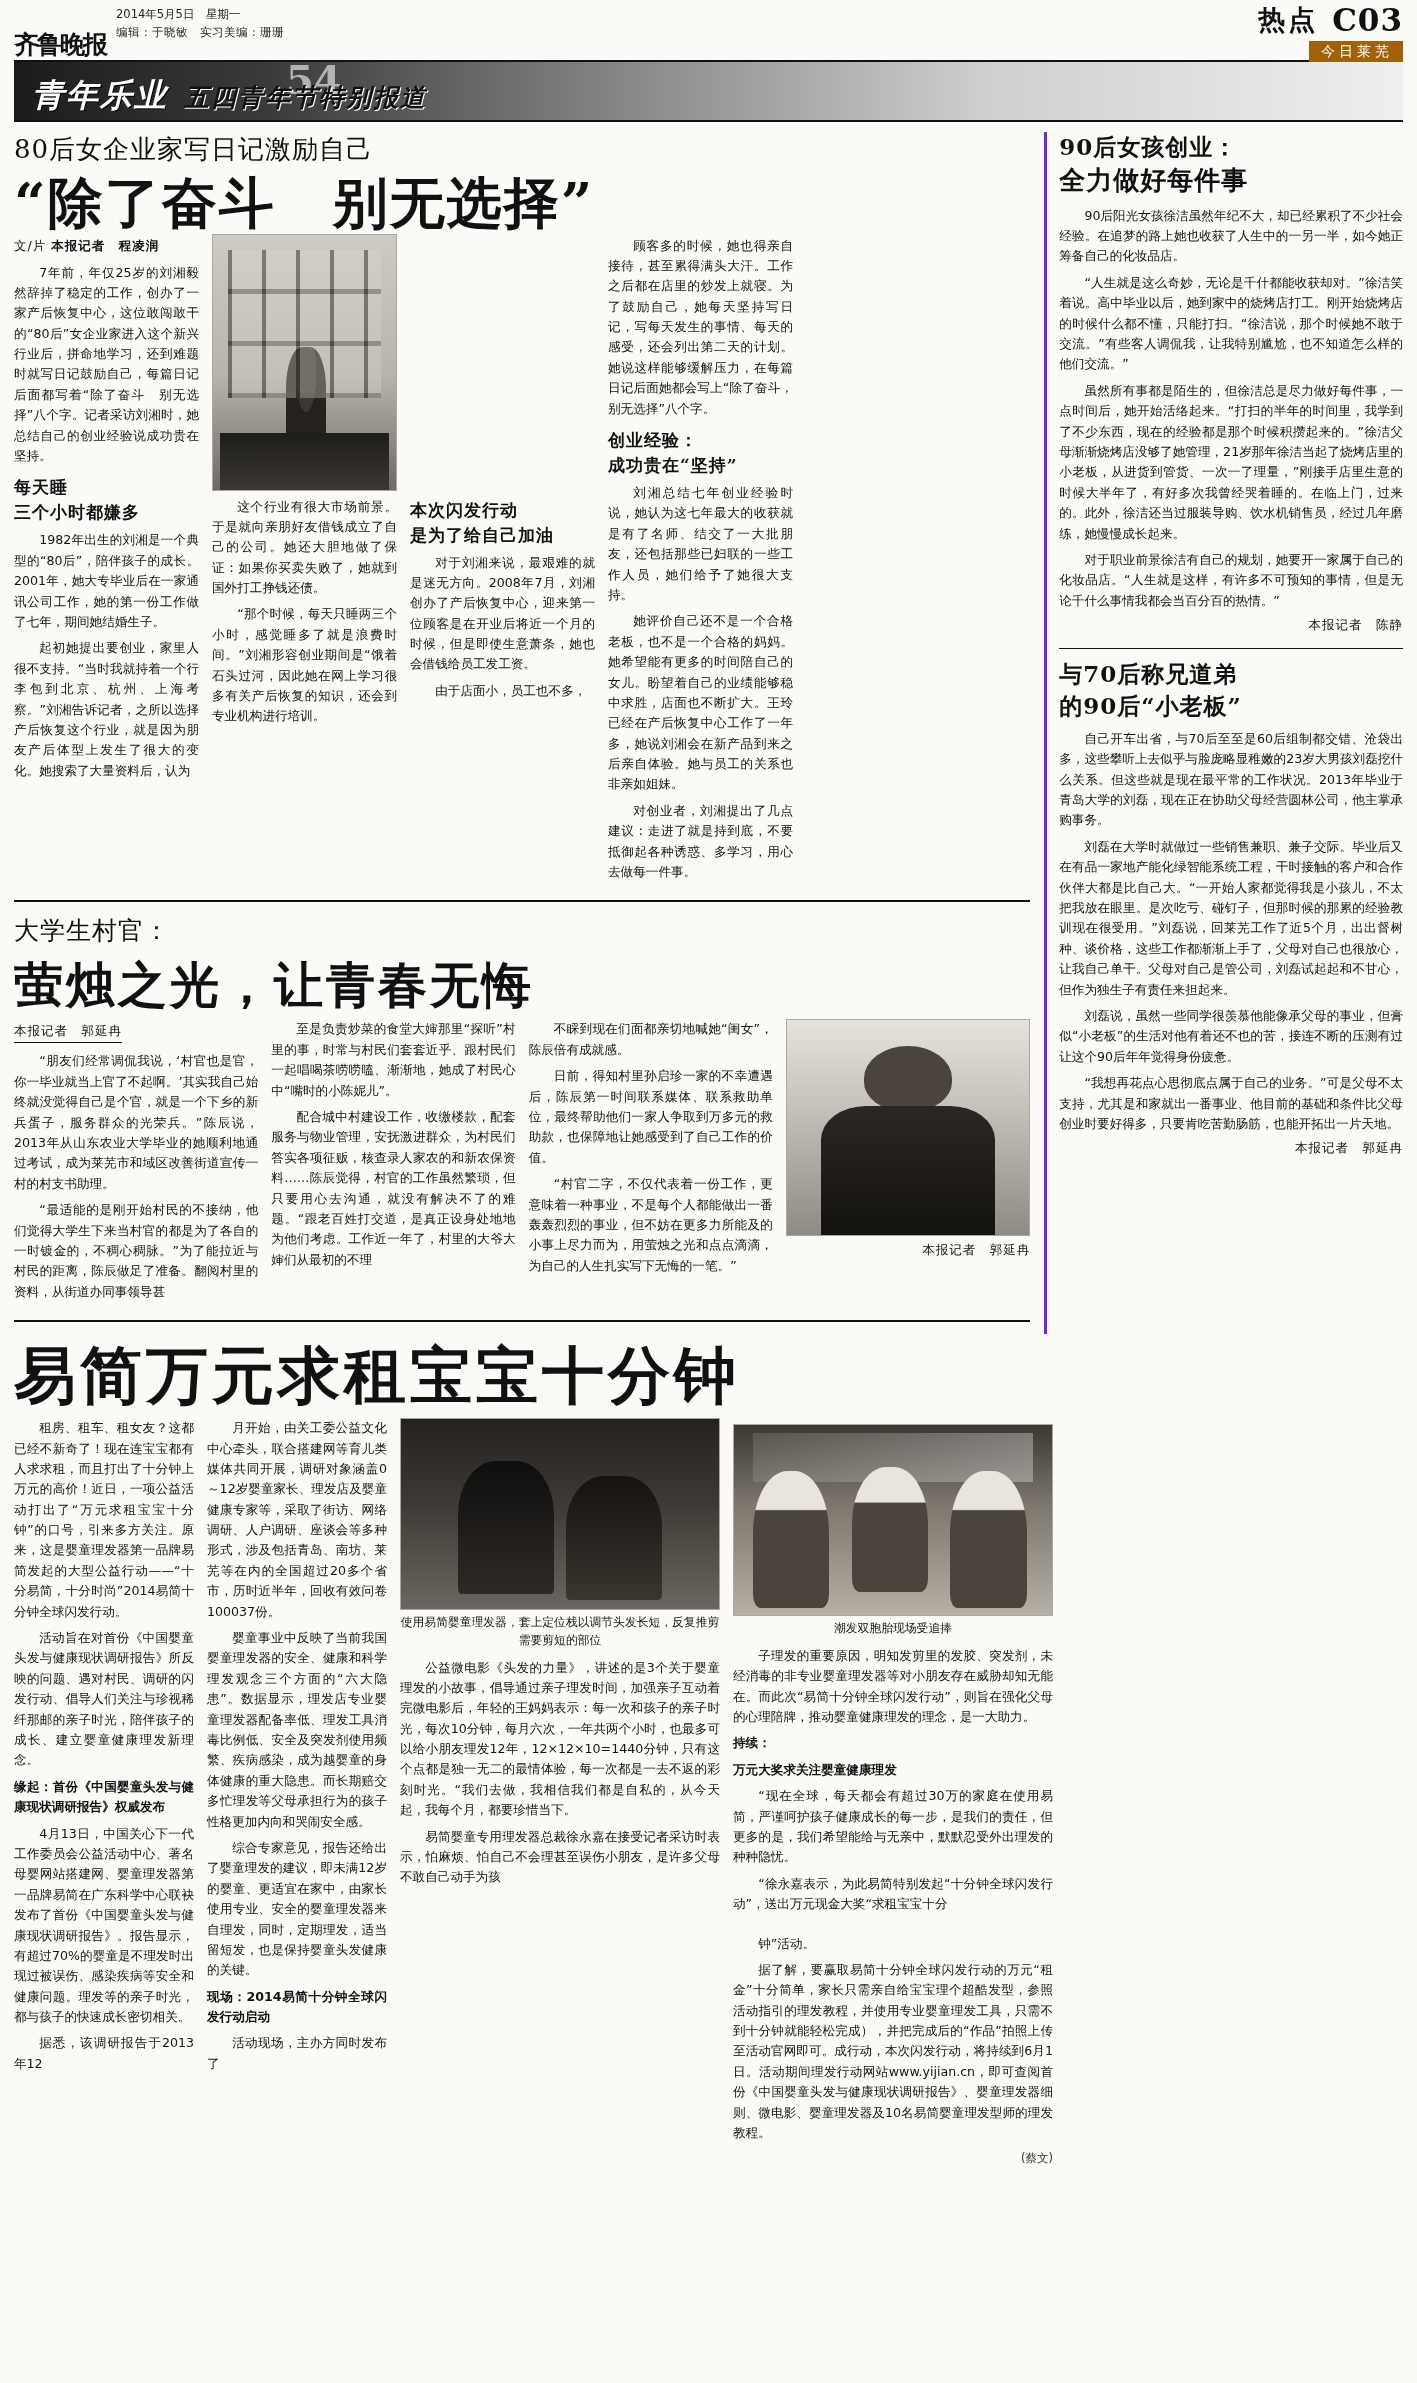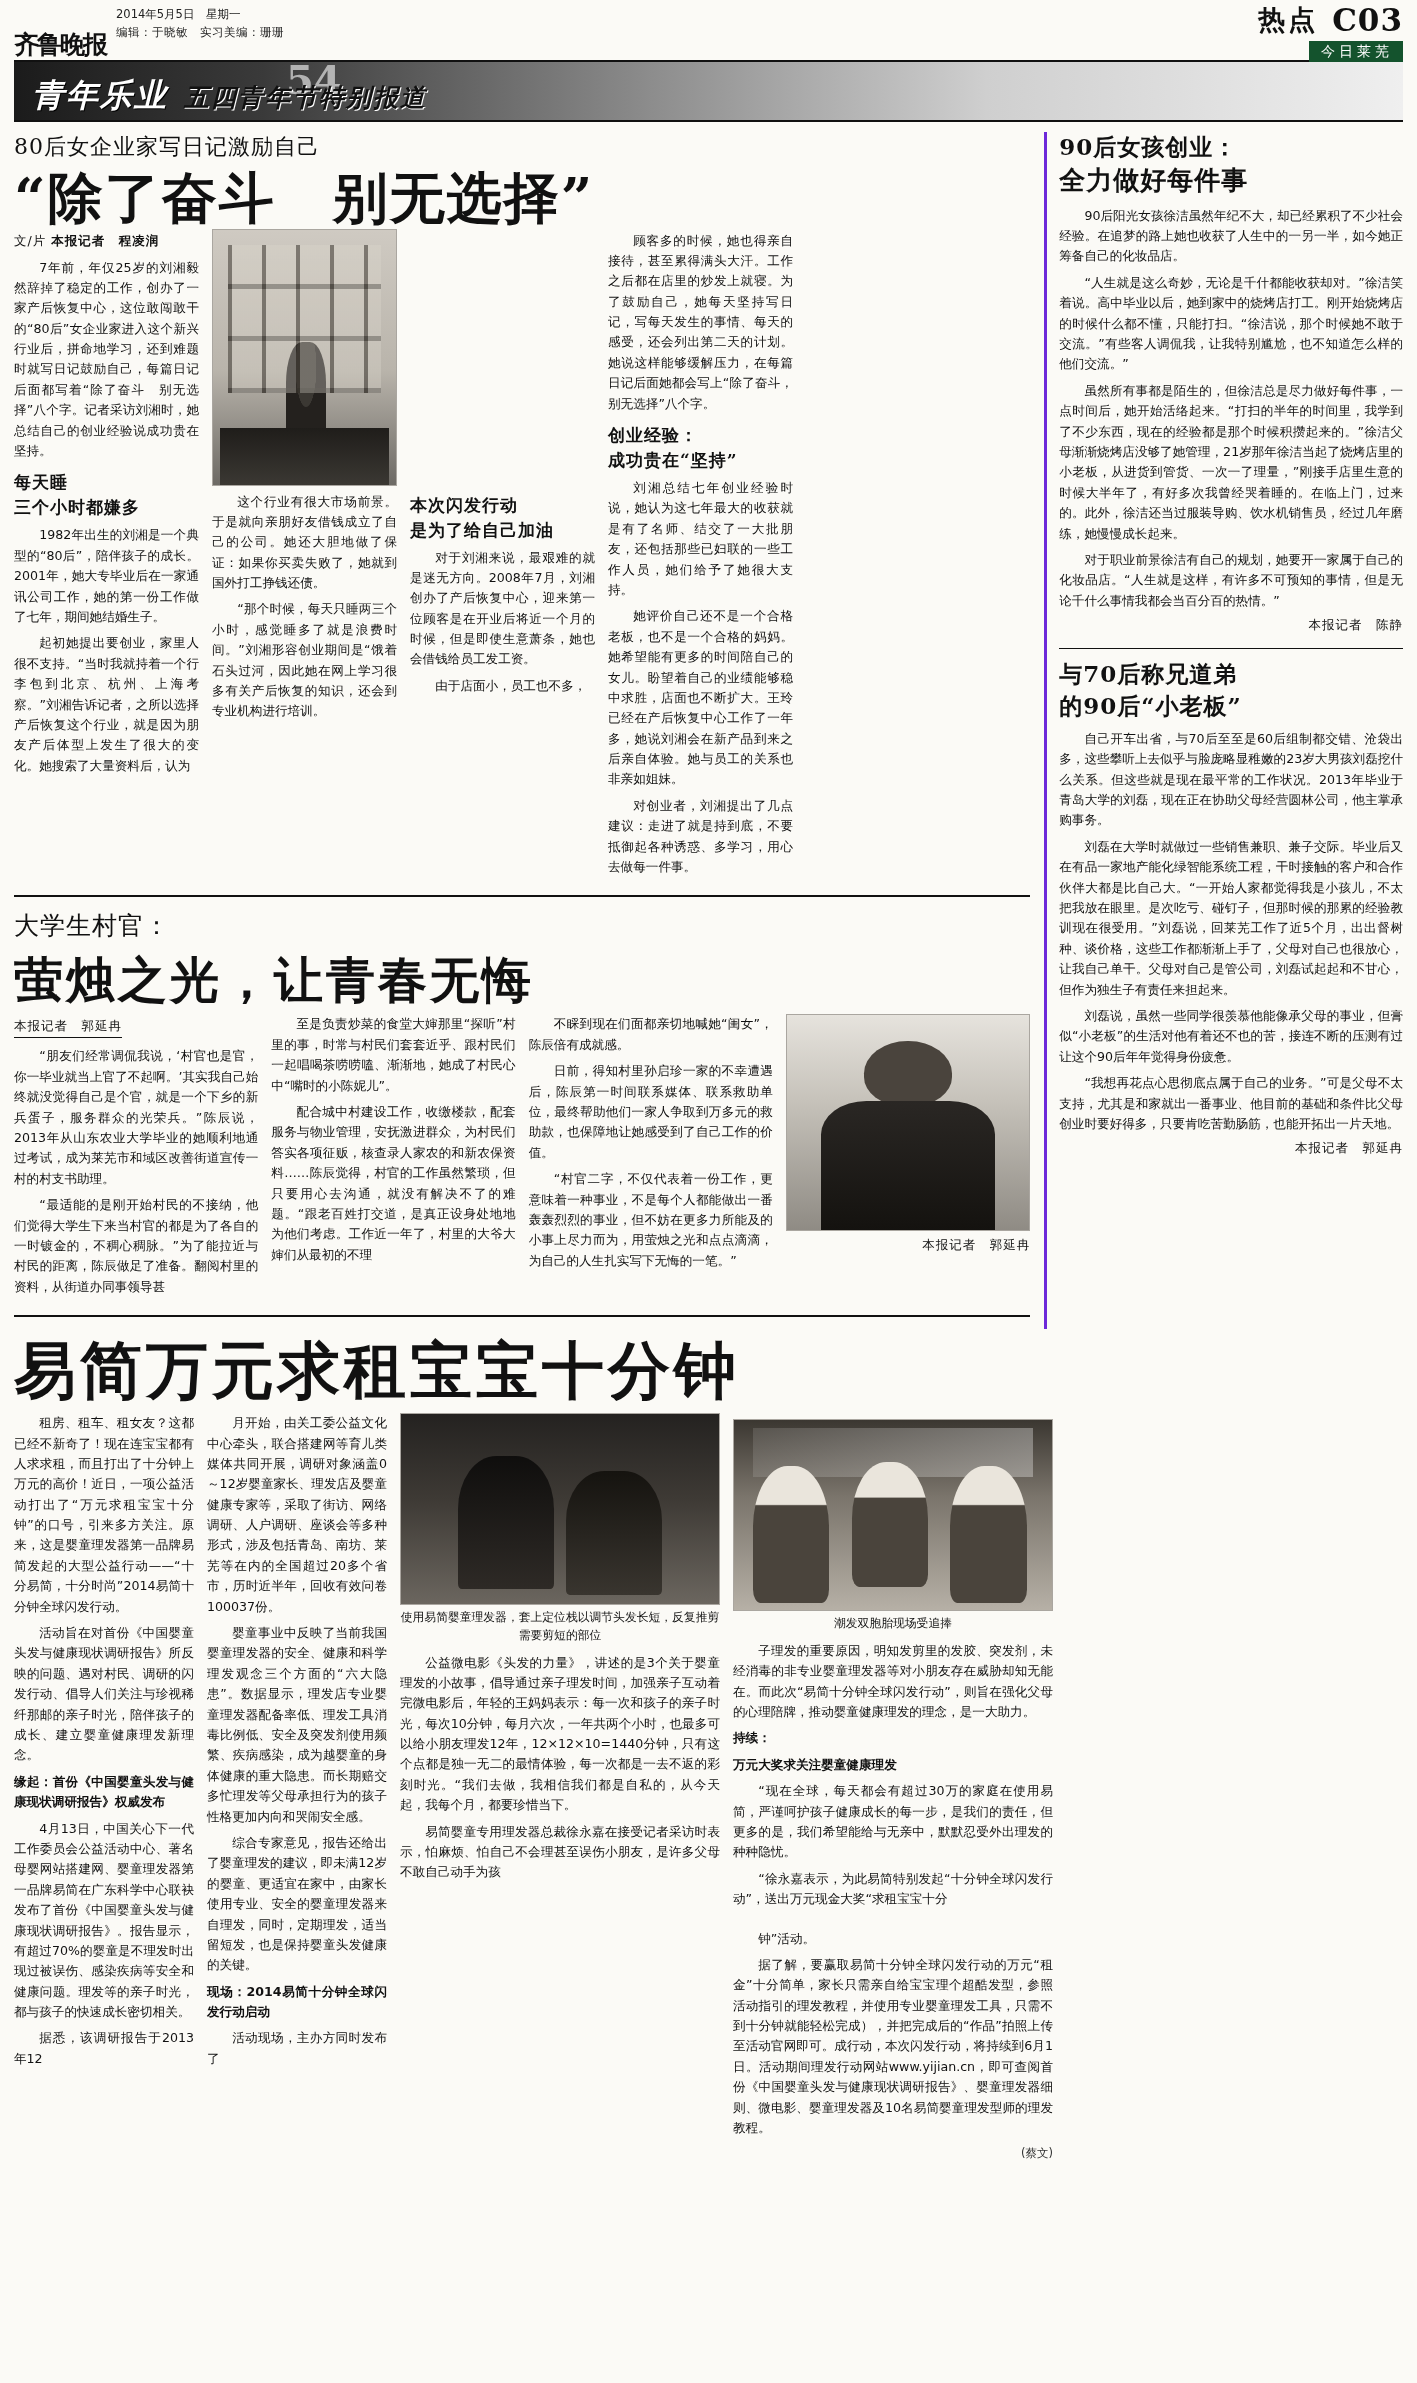--- a/index.html
+++ b/index.html
@@ -66,21 +66,21 @@
     letter-spacing:3px;
   }
   .hot-code{
     font-family:"DejaVu Serif","Liberation Serif",serif;
     font-weight:bold;
     font-size:31px;
     letter-spacing:1px;
   }
   .hot-sub{
     margin-top:3px;
-    background:#14532d;
+    background:#a16207;
     color:#fff;
     font-size:14px;
     letter-spacing:4px;
     padding:2px 10px 3px 12px;
     display:inline-block;
   }
 
   
   .banner{
     position:relative;
@@ -134,21 +134,21 @@
     border-left:3px solid #6d28d9;
     padding-left:12px;
   }
   h1.headline{
     font-family:"DejaVu Serif","Liberation Serif",serif;
     font-weight:bold;
     margin:0;
   }
   .kicker{
     font-family:"DejaVu Serif","Liberation Serif",serif;
-    font-size:22px;
+    font-size:26px;
     letter-spacing:1px;
     margin-bottom:6px;
   }
   .main-head{
     font-size:55px;
     letter-spacing:2px;
     line-height:1.1;
     margin:0 0 10px 0;
   }
   .byline{

